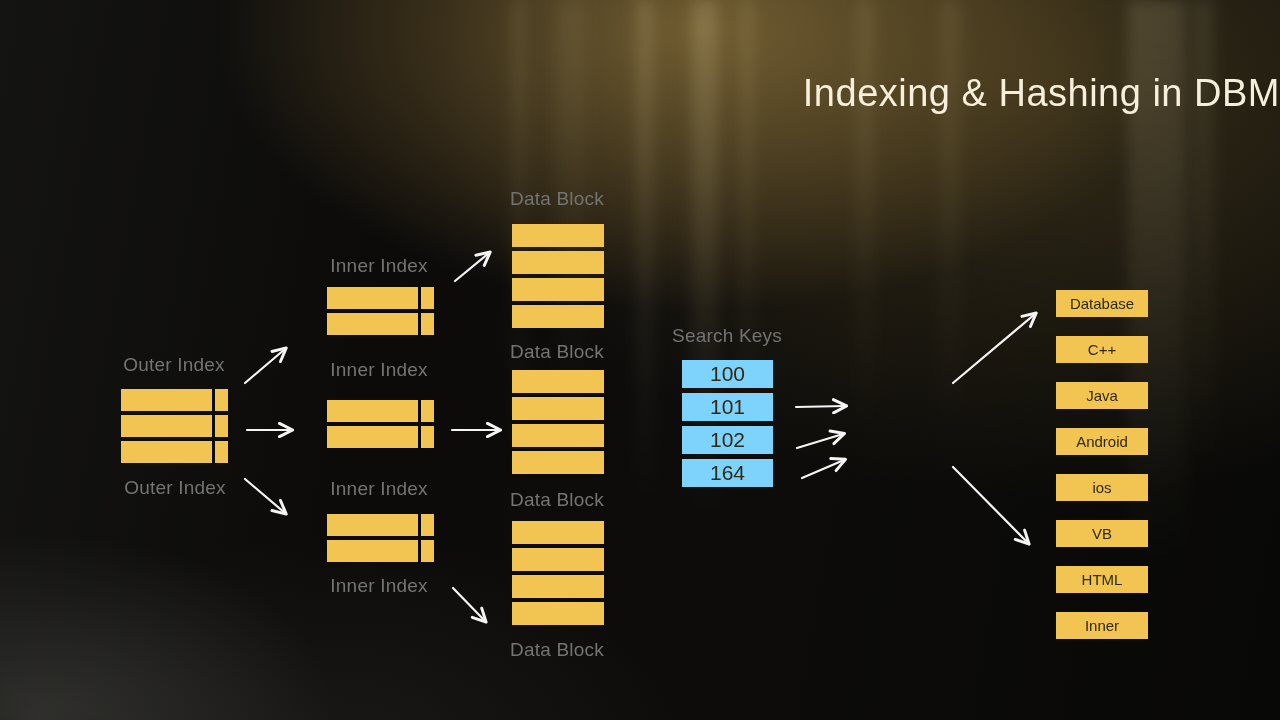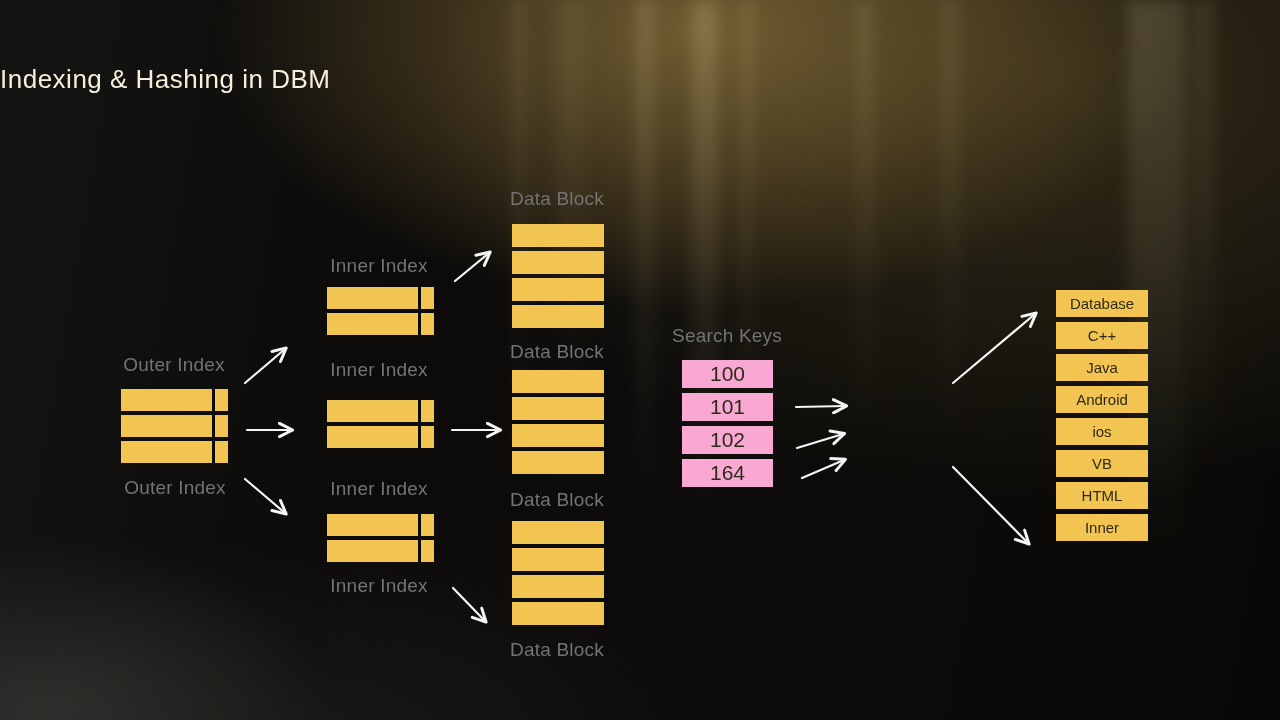--- a/index.html
+++ b/index.html
@@ -17,35 +17,35 @@
   .s2{left:556px;width:30px;background:linear-gradient(180deg,rgba(205,185,135,.08),rgba(0,0,0,0) 60%)}
   .s3{left:636px;width:18px;background:linear-gradient(180deg,rgba(235,215,160,.15),rgba(0,0,0,0) 70%)}
   .s4{left:692px;width:26px;background:linear-gradient(180deg,rgba(240,220,165,.17),rgba(0,0,0,0) 72%)}
   .s5{left:740px;width:14px;background:linear-gradient(180deg,rgba(225,205,150,.11),rgba(0,0,0,0) 65%)}
   .s6{left:856px;width:18px;background:linear-gradient(180deg,rgba(220,200,150,.10),rgba(0,0,0,0) 60%)}
   .s7{left:940px;width:20px;background:linear-gradient(180deg,rgba(215,195,145,.09),rgba(0,0,0,0) 60%)}
   .s8{left:1128px;width:58px;background:linear-gradient(180deg,rgba(235,220,170,.15),rgba(0,0,0,0) 78%)}
   .s9{left:1192px;width:22px;background:linear-gradient(180deg,rgba(230,210,160,.10),rgba(0,0,0,0) 65%)}
   .vignette{position:absolute;inset:0;background:
       radial-gradient(160% 120% at 50% 40%, rgba(0,0,0,0) 55%, rgba(0,0,0,.45) 100%)}
-  .title{position:absolute;left:0;top:64px;width:1280px;text-align:left;
-         font-size:26px;font-weight:500;letter-spacing:.5px;color:#f6efdb}
+  .title{position:absolute;left:0;top:72px;width:1280px;text-align:right;
+         font-size:38px;font-weight:500;letter-spacing:.5px;color:#f6efdb}
   .label{position:absolute;transform:translateX(-50%);white-space:nowrap;
          font-size:19px;color:#737373;letter-spacing:.2px}
   .itable{position:absolute;display:grid;grid-template-columns:91px 13px;gap:4px 3px}
   .itable .cell{background:#f2c452}
   .outer{grid-auto-rows:22px}
   .inner{grid-auto-rows:22px}
   .dstack{position:absolute;width:92px}
   .drow{height:23px;margin-bottom:4px;background:#f2c452}
   .skstack{position:absolute;left:682px;top:360px}
-  .skbox{width:91px;height:28px;margin-bottom:5px;background:#f9a8d4;display:flex;
+  .skbox{width:91px;height:28px;margin-bottom:5px;background:#7dd3fc;display:flex;
          align-items:center;justify-content:center;font-size:21px;color:#2f2a18}
   .buckets{position:absolute;left:1056px;top:290px}
-  .bucket{width:92px;height:27px;margin-bottom:5px;background:#f2c452;display:flex;
+  .bucket{width:92px;height:27px;margin-bottom:19px;background:#f2c452;display:flex;
           align-items:center;justify-content:center;font-size:15px;color:#2f2a18}
   .hash{position:absolute;left:868px;top:377px;width:90px;height:90px;border-radius:50%;
         background:#e6f286;display:flex;align-items:center;justify-content:center;
         font-size:16px;color:#3a3a26}
   .arrows{position:absolute;inset:0;pointer-events:none}
 </style>
 </head>
 <body>
 
 <div class="slide">

